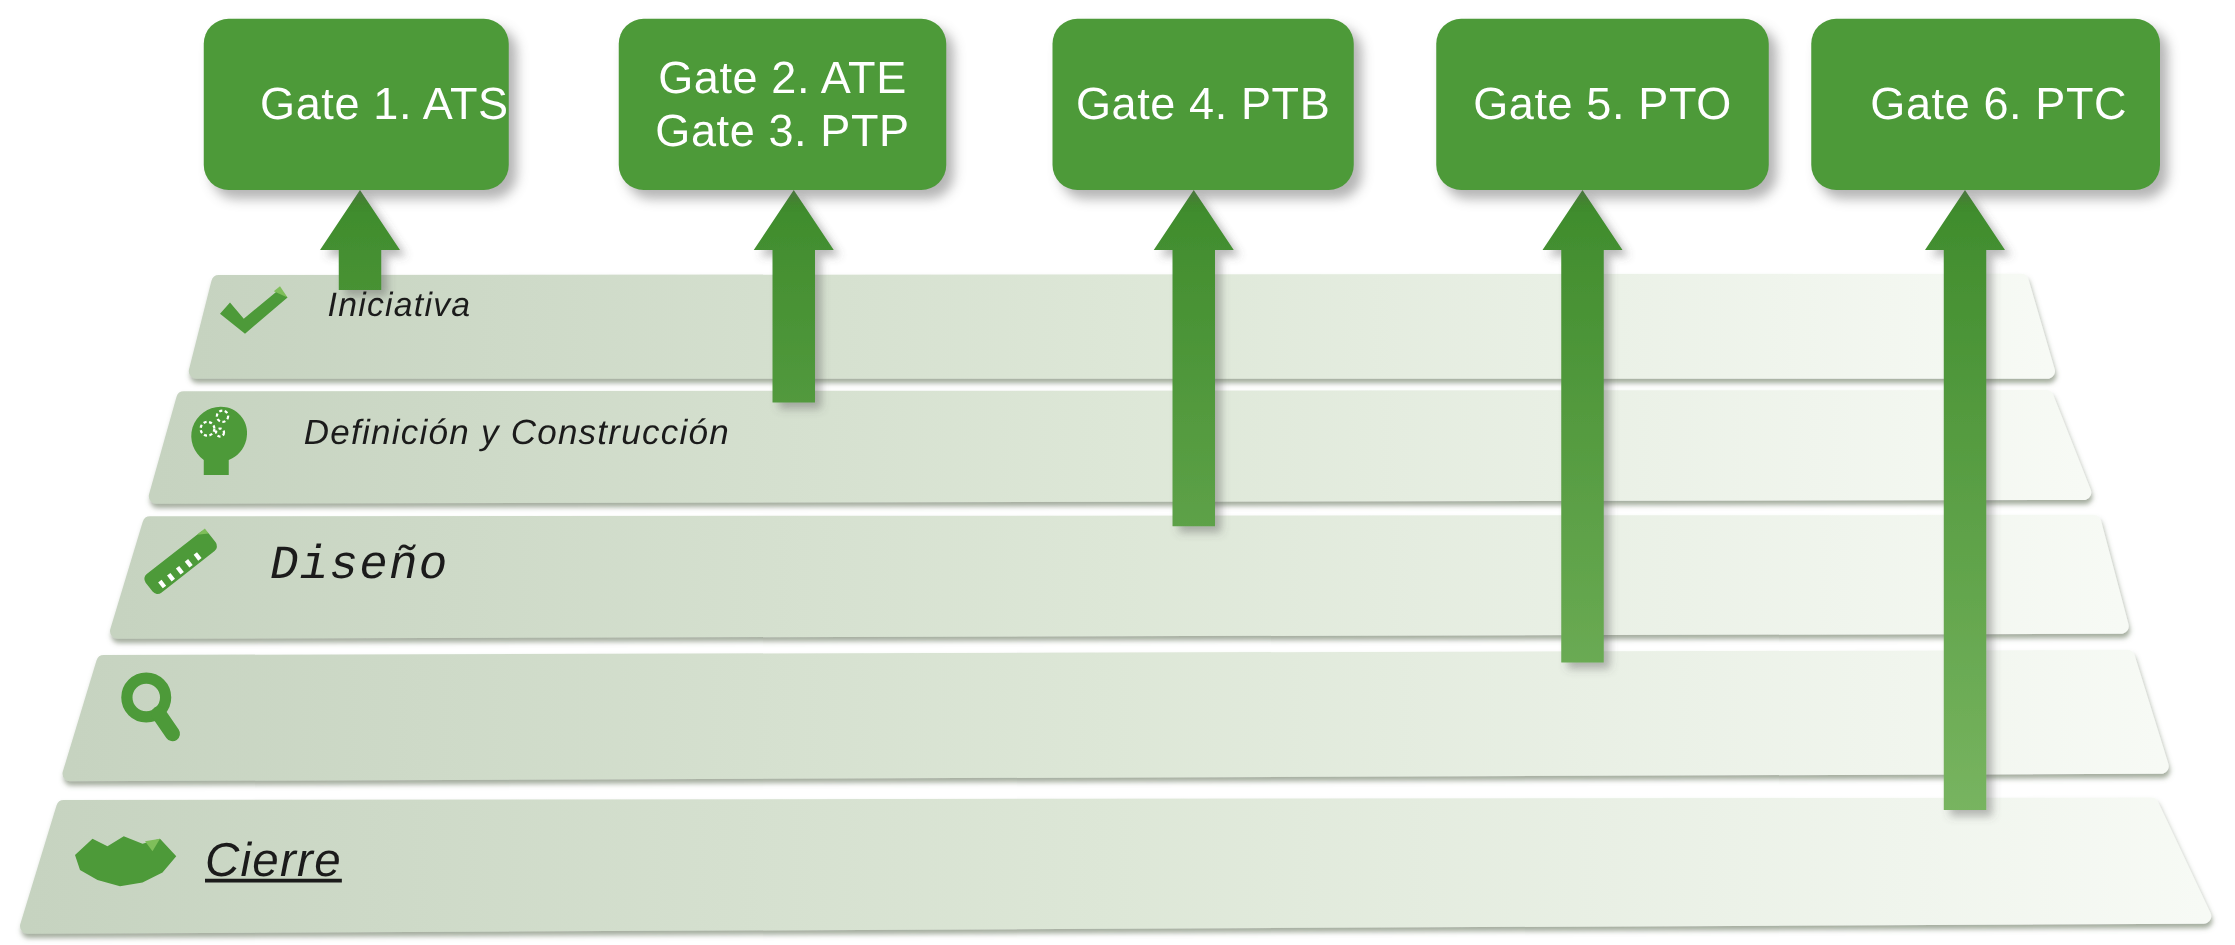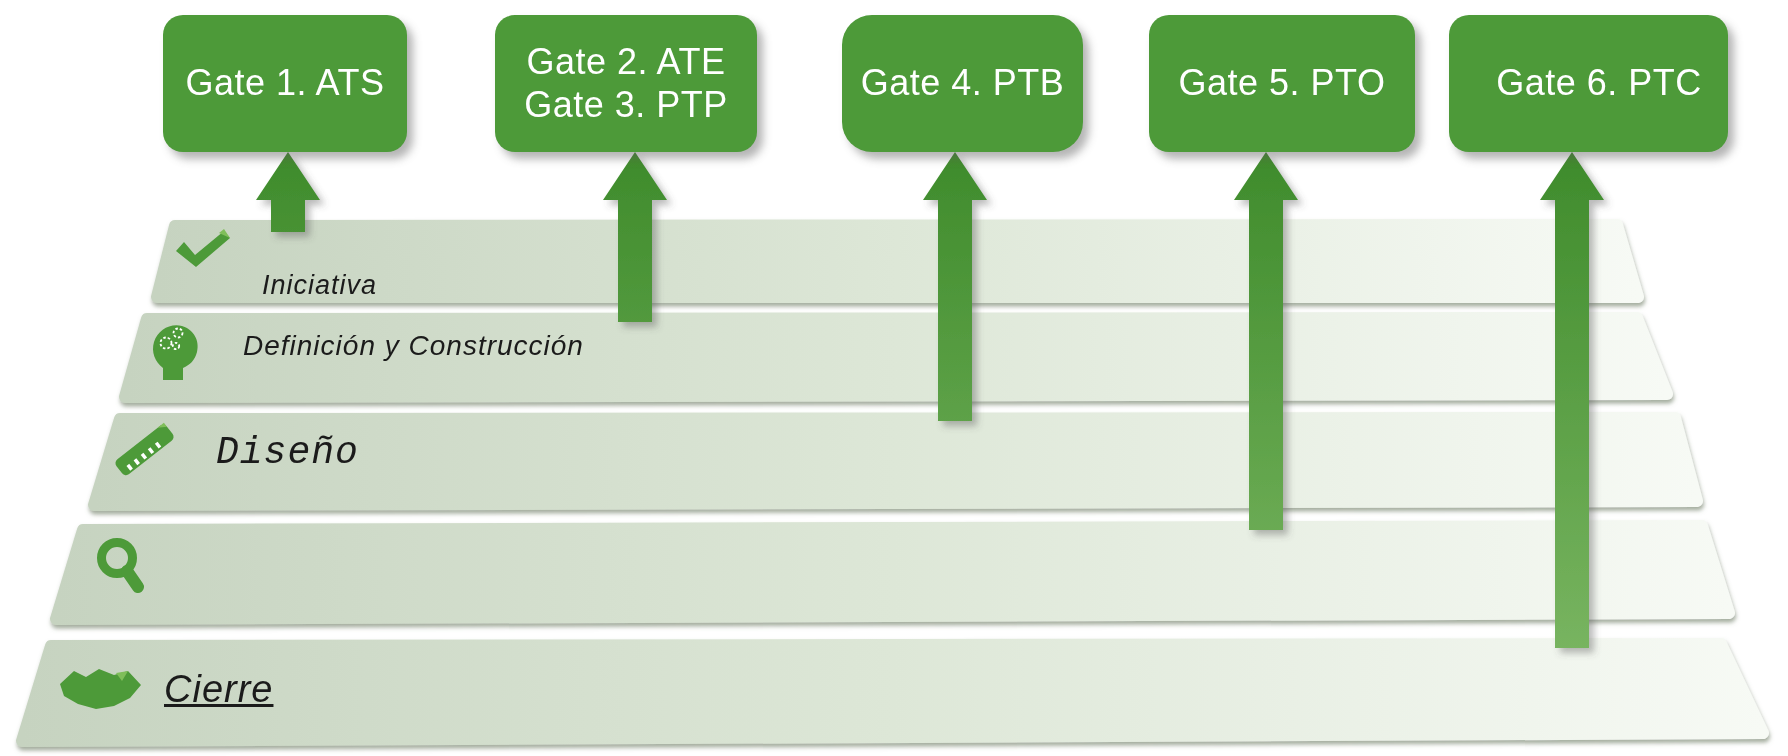--- a/index.html
+++ b/index.html
@@ -67,42 +67,42 @@
 
     <g fill="url(#arrowGrad)" filter="url(#arrowShadow)">
       <path d="M288,152 L320,200 L305,200 L305,232 L271,232 L271,200 L256,200 Z"></path>
       <path d="M635,152 L667,200 L652,200 L652,322 L618,322 L618,200 L603,200 Z"></path>
       <path d="M955,152 L987,200 L972,200 L972,421 L938,421 L938,200 L923,200 Z"></path>
       <path d="M1266,152 L1298,200 L1283,200 L1283,530 L1249,530 L1249,200 L1234,200 Z"></path>
       <path d="M1572,152 L1604,200 L1589,200 L1589,648 L1555,648 L1555,200 L1540,200 Z"></path>
     </g>
   </svg>
 
-  <div class="gate" style="left:163px;width:244px;">
+  <div class="gate" style="left:163px;width:244px;align-items:flex-end;">
     <div class="gate-line">Gate 1. ATS</div>
     <div class="gate-line"></div>
   </div>
   <div class="gate" style="left:495px;width:262px;">
     <div class="gate-line">Gate 2. ATE</div>
     <div class="gate-line">Gate 3. PTP</div>
   </div>
-  <div class="gate" style="left:842px;width:241px;border-radius:30px;">
+  <div class="gate" style="left:842px;width:241px;">
     <div class="gate-line">Gate 4. PTB</div>
     <div class="gate-line"></div>
   </div>
   <div class="gate" style="left:1133px;width:266px;margin-left:16px;">
     <div class="gate-line">Gate 5. PTO</div>
     <div class="gate-line"></div>
   </div>
   <div class="gate" style="left:1449px;width:258px;padding-left:21px;">
     <div class="gate-line">Gate 6. PTC</div>
     <div class="gate-line"></div>
   </div>
 
-  <div class="phase-label" style="left:262px;top:229px;font-size:27px;margin-top:41px;">Iniciativa</div>
+  <div class="phase-label" style="left:262px;top:229px;font-size:27px;">Iniciativa</div>
   <div class="phase-label" style="left:243px;top:330px;font-size:28px;">Definición y Construcción</div>
   <div class="phase-label" style="left:216px;top:431px;font-size:38px;font-family:Liberation Mono, monospace;">Diseño</div>
   <div class="phase-label" style="left:164px;top:668px;font-size:38px;text-decoration:underline;">Cierre</div>
 
   <div class="icon" style="left:170px;top:227px;width:64px;height:42px;">
     <svg viewBox="0 0 64 42">
       <path d="M6 24 L14 15 L25 28 L54 4 L60 11 L26 40 Z" style="fill:var(--icon-green,#4d9a39)"></path>
       <path d="M49 6 L60 11 L54 2 Z" style="fill:var(--icon-green-light,#7fbe5a)"></path>
     </svg>
   </div>

